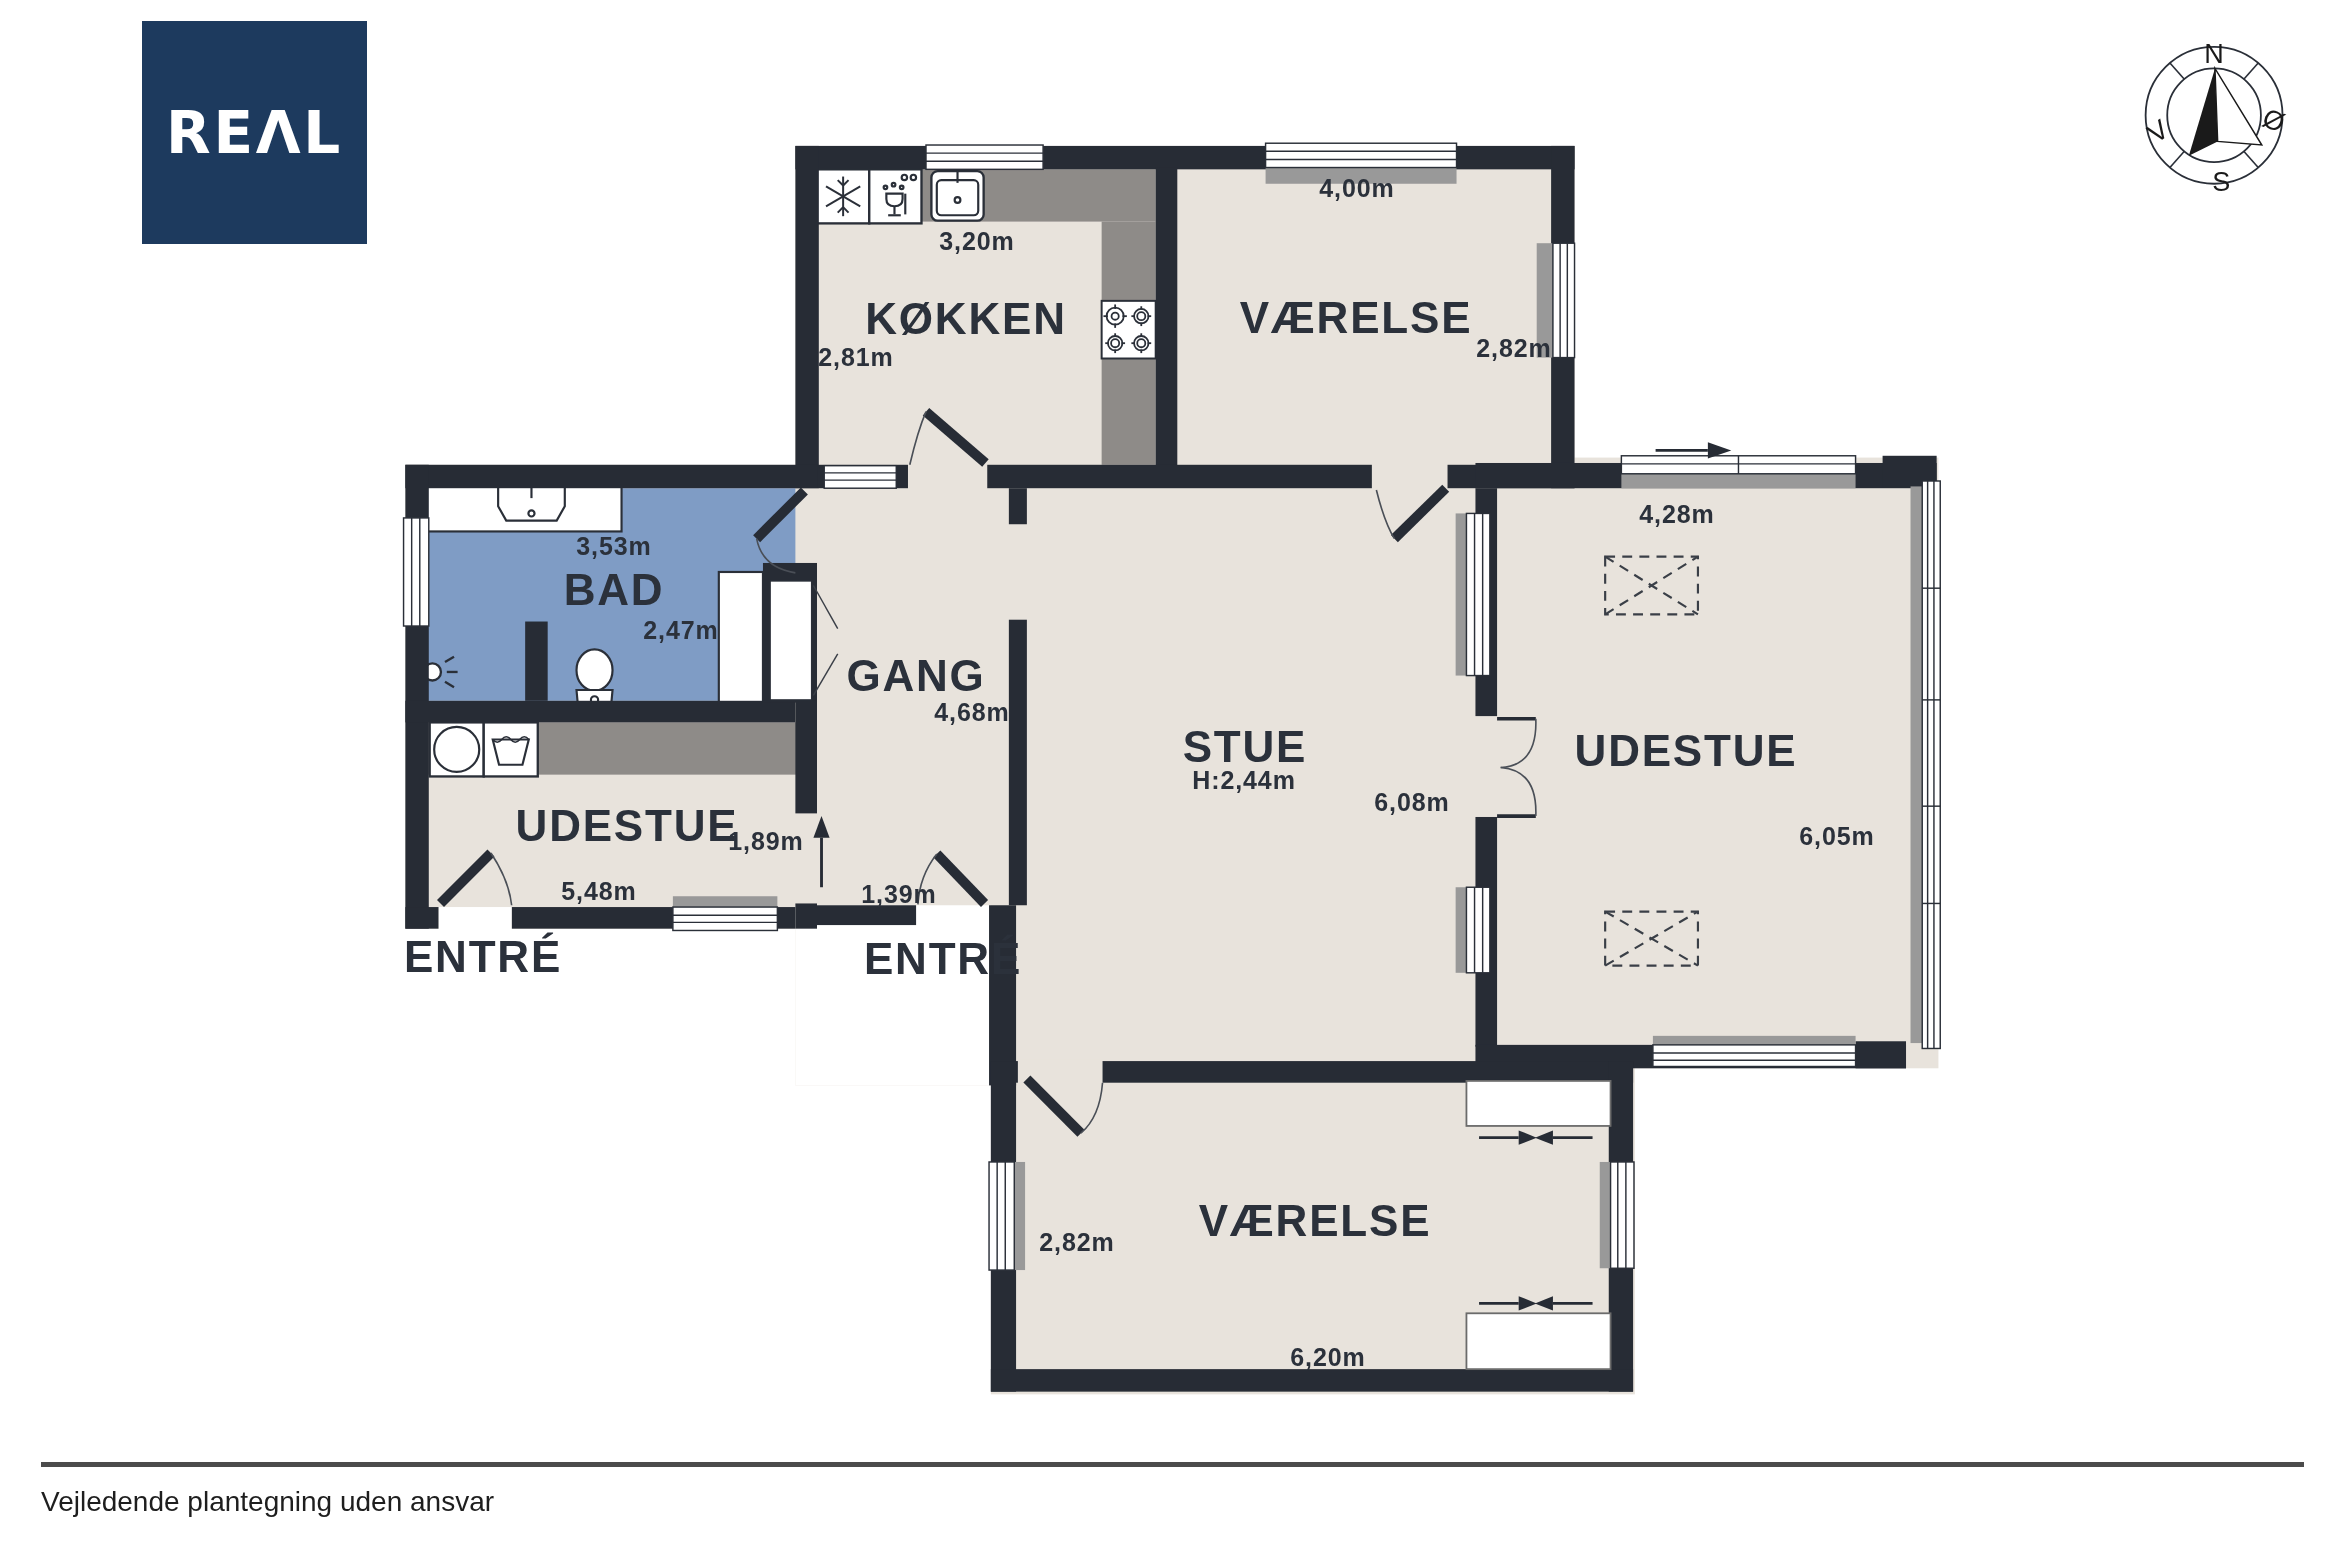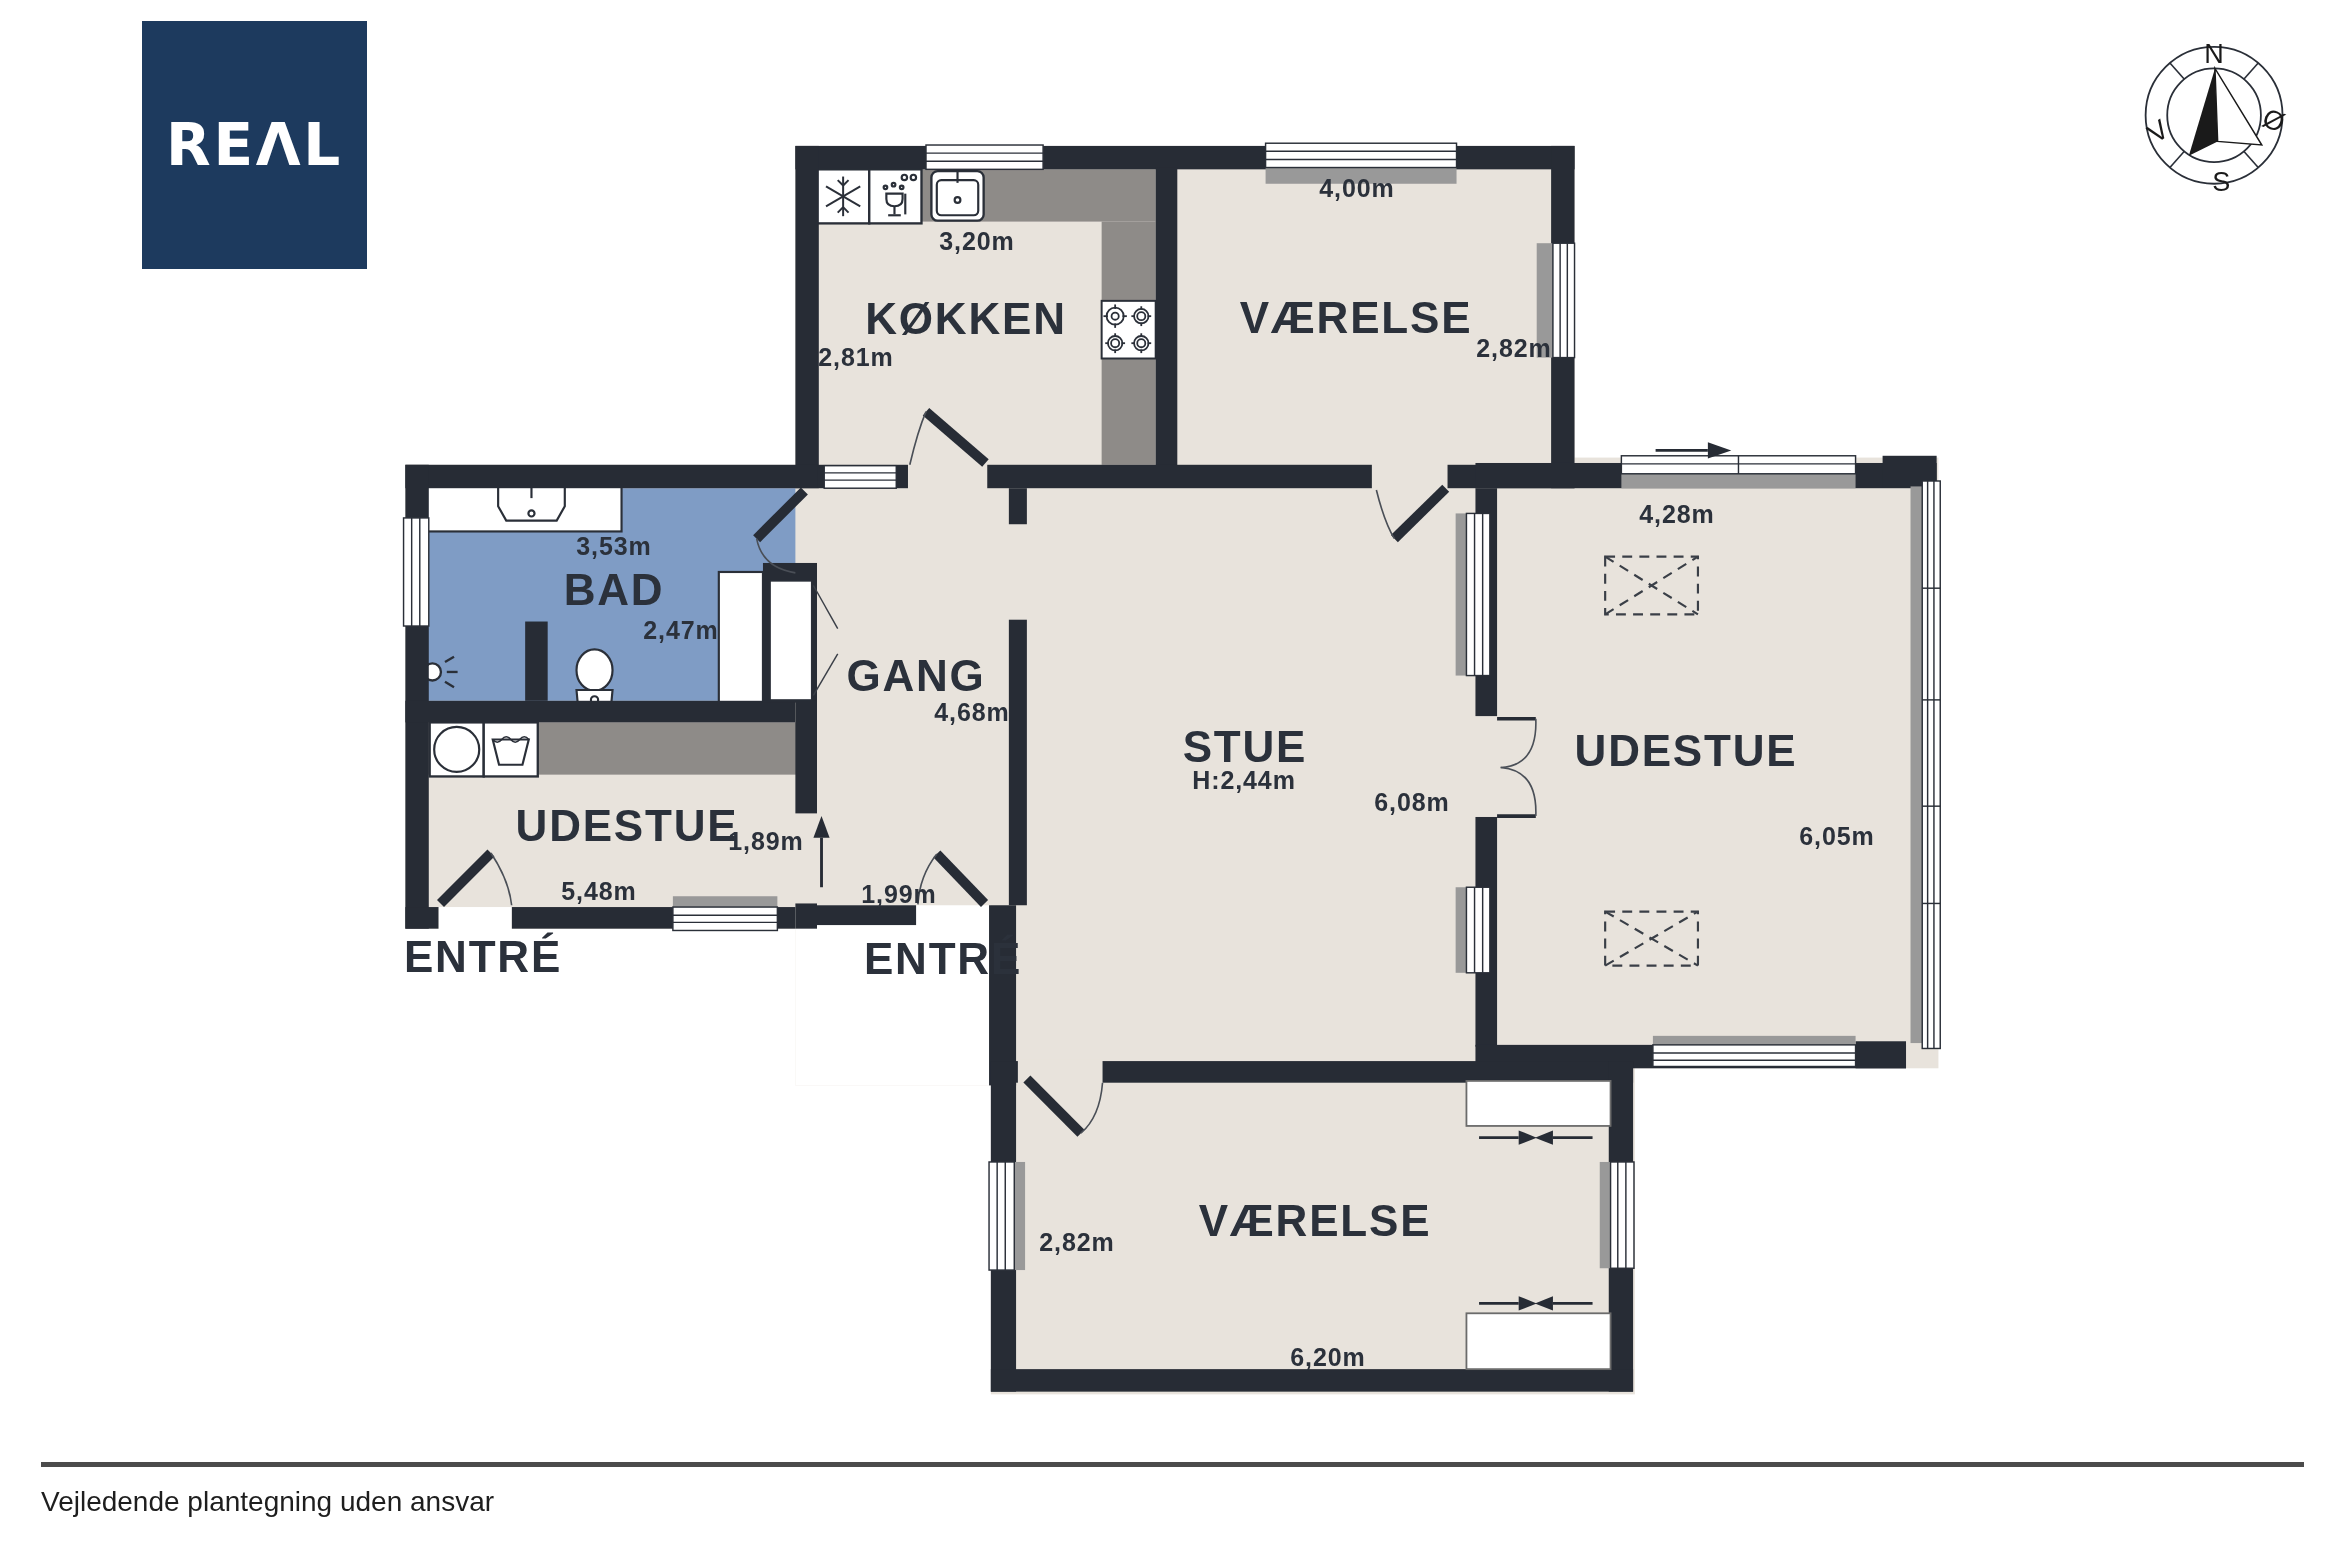--- a/index.html
+++ b/index.html
@@ -2,21 +2,21 @@
 <html style="font-size:14.4px"><head>
 <meta charset="utf-8">
 <style>
   html,body{margin:0;padding:0;background:#ffffff;}
   #stage{position:relative;width:2342px;height:1561px;background:#ffffff;overflow:hidden;
          font-family:"Liberation Sans",sans-serif;}
   #plan-svg{position:absolute;left:0;top:0;}
   .lbl{position:absolute;transform:translate(-50%,-50%);white-space:nowrap;color:#2b313b;}
   .room{font-size:44px;font-weight:700;letter-spacing:1.8px;}
   .dim{font-size:25px;font-weight:600;letter-spacing:0.9px;}
-  #logo{position:absolute;left:142px;top:21px;width:225px;height:248px;background:#1d3a5e;
+  #logo{position:absolute;left:142px;top:21px;width:225px;height:223px;background:#1d3a5e;
         display:flex;align-items:center;justify-content:center;}
   #logo span{color:#ffffff;font-family:"DejaVu Sans",sans-serif;font-weight:700;
              font-size:58px;letter-spacing:2.7px;}
   #footer-line{position:absolute;left:41px;top:1462px;width:2263px;height:4.5px;background:#4b4b4b;}
   #footer-text{position:absolute;left:41px;top:1486px;font-size:28px;color:#1e1e1e;font-weight:400;}
   .compass-letter{font-size:30px;font-weight:500;fill:#1a1a1a;}
 </style>
 </head>
 <body>
 
@@ -385,21 +385,21 @@
   <div class="lbl dim" style="left:1244px;top:780px">H:2,44m</div>
   <div class="lbl dim" style="left:1412px;top:802px">6,08m</div>
 
   <div class="lbl dim" style="left:1677px;top:514px">4,28m</div>
   <div class="lbl room" style="left:1686px;top:751px">UDESTUE</div>
   <div class="lbl dim" style="left:1837px;top:836px">6,05m</div>
 
   <div class="lbl room" style="left:627px;top:826px">UDESTUE</div>
   <div class="lbl dim" style="left:766px;top:841px">1,89m</div>
   <div class="lbl dim" style="left:599px;top:891px">5,48m</div>
-  <div class="lbl dim" style="left:899px;top:894px">1,99m</div>
+  <div class="lbl dim" style="left:899px;top:894px">1,39m</div>
 
   <div class="lbl room" style="left:483px;top:957px">ENTRÉ</div>
   <div class="lbl room" style="left:943px;top:959px">ENTRÉ</div>
 
   <div class="lbl room" style="left:1315px;top:1221px">VÆRELSE</div>
   <div class="lbl dim" style="left:1077px;top:1242px">2,82m</div>
   <div class="lbl dim" style="left:1328px;top:1357px">6,20m</div>
 
   <div id="footer-line"></div>
   <div id="footer-text">Vejledende plantegning uden ansvar</div>

